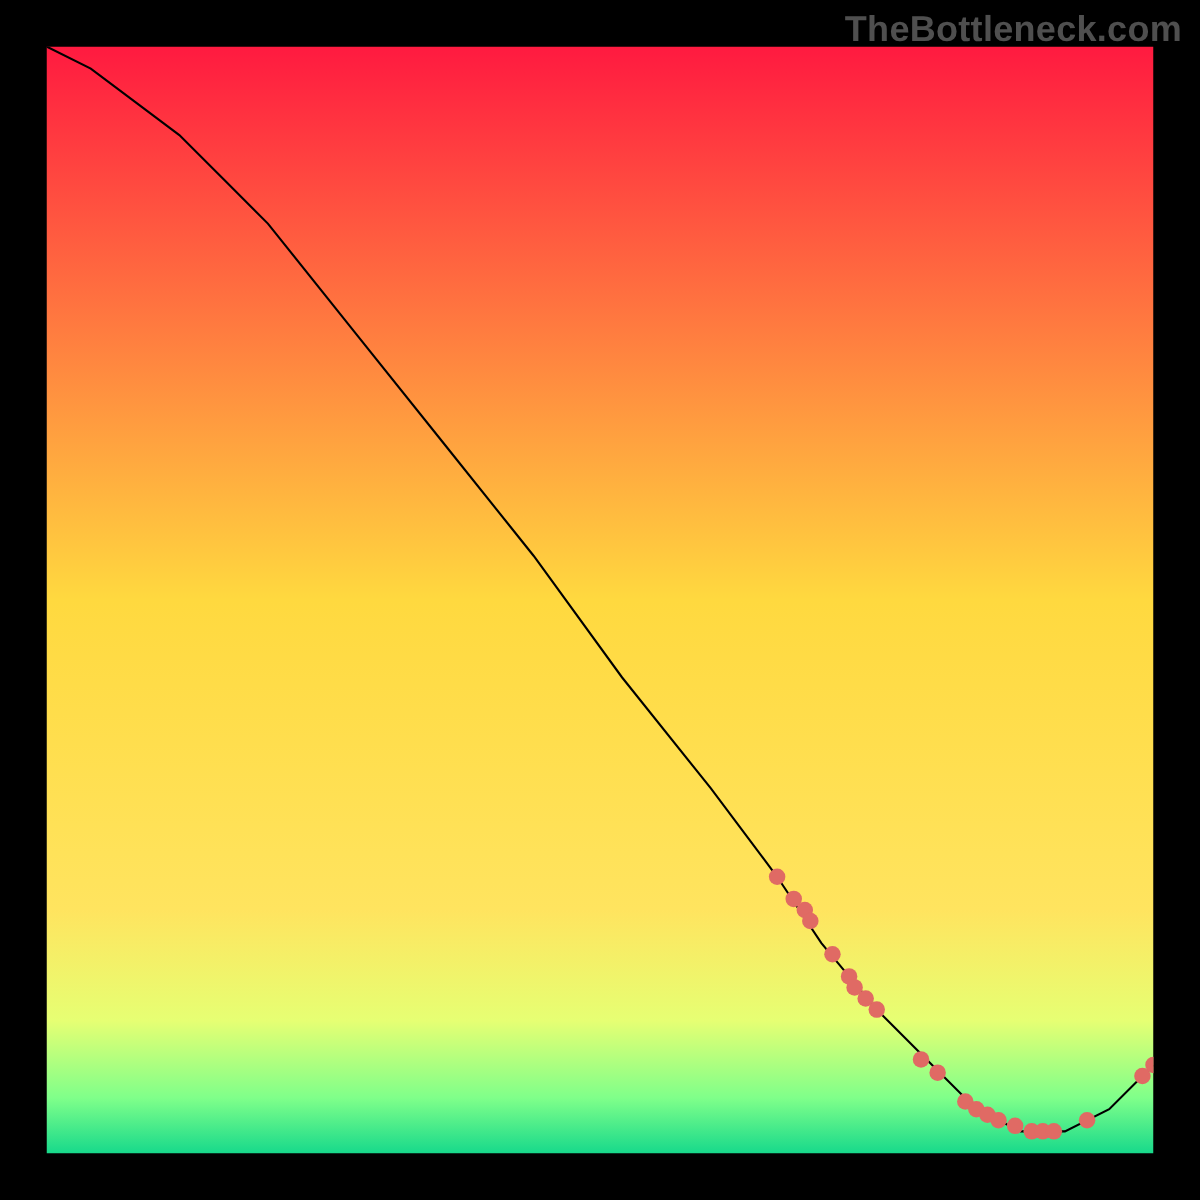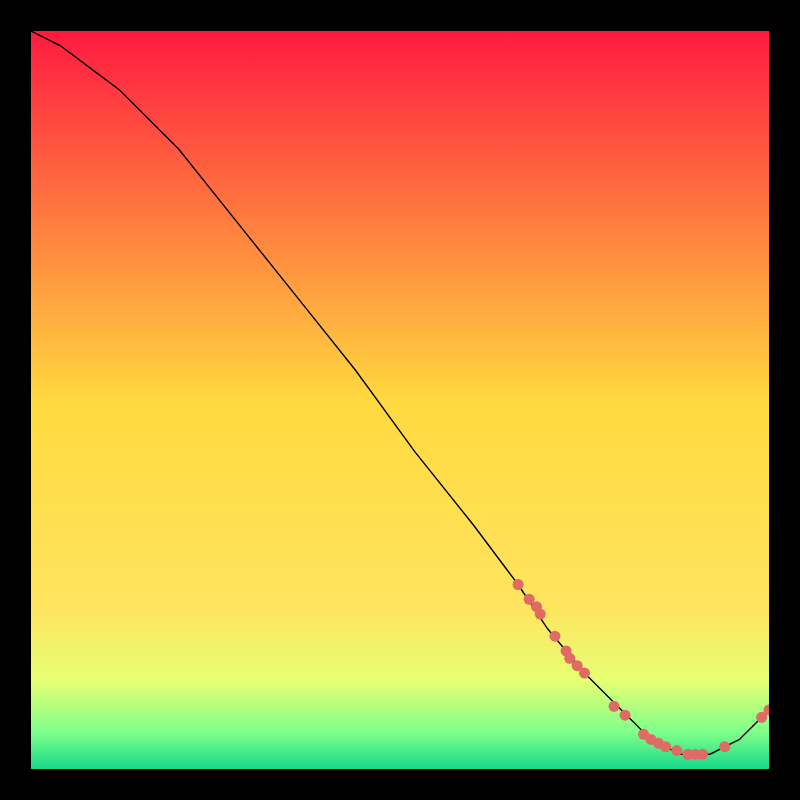--- a/index.html
+++ b/index.html
@@ -25,20 +25,21 @@
     left: 31px;
     top: 31px;
     width: 738px;
     height: 738px;
   }
   svg { display: block; }
 </style>
 </head>
 <body>
 <div class="frame">
+  <div class="watermark">TheBottleneck.com</div>
 
   <div class="plot">
     <svg id="chart-svg" viewBox="0 0 738 738" preserveAspectRatio="none">
         <defs>
           <linearGradient id="bg-grad" x1="0" y1="0" x2="0" y2="1">
             <stop offset="0%" stop-color="#ff1a40"></stop>
             <stop offset="50%" stop-color="#ffd93f"></stop>
             <stop offset="78%" stop-color="#ffe45f"></stop>
             <stop offset="88%" stop-color="#e6ff73"></stop>
             <stop offset="95%" stop-color="#7fff8a"></stop>

